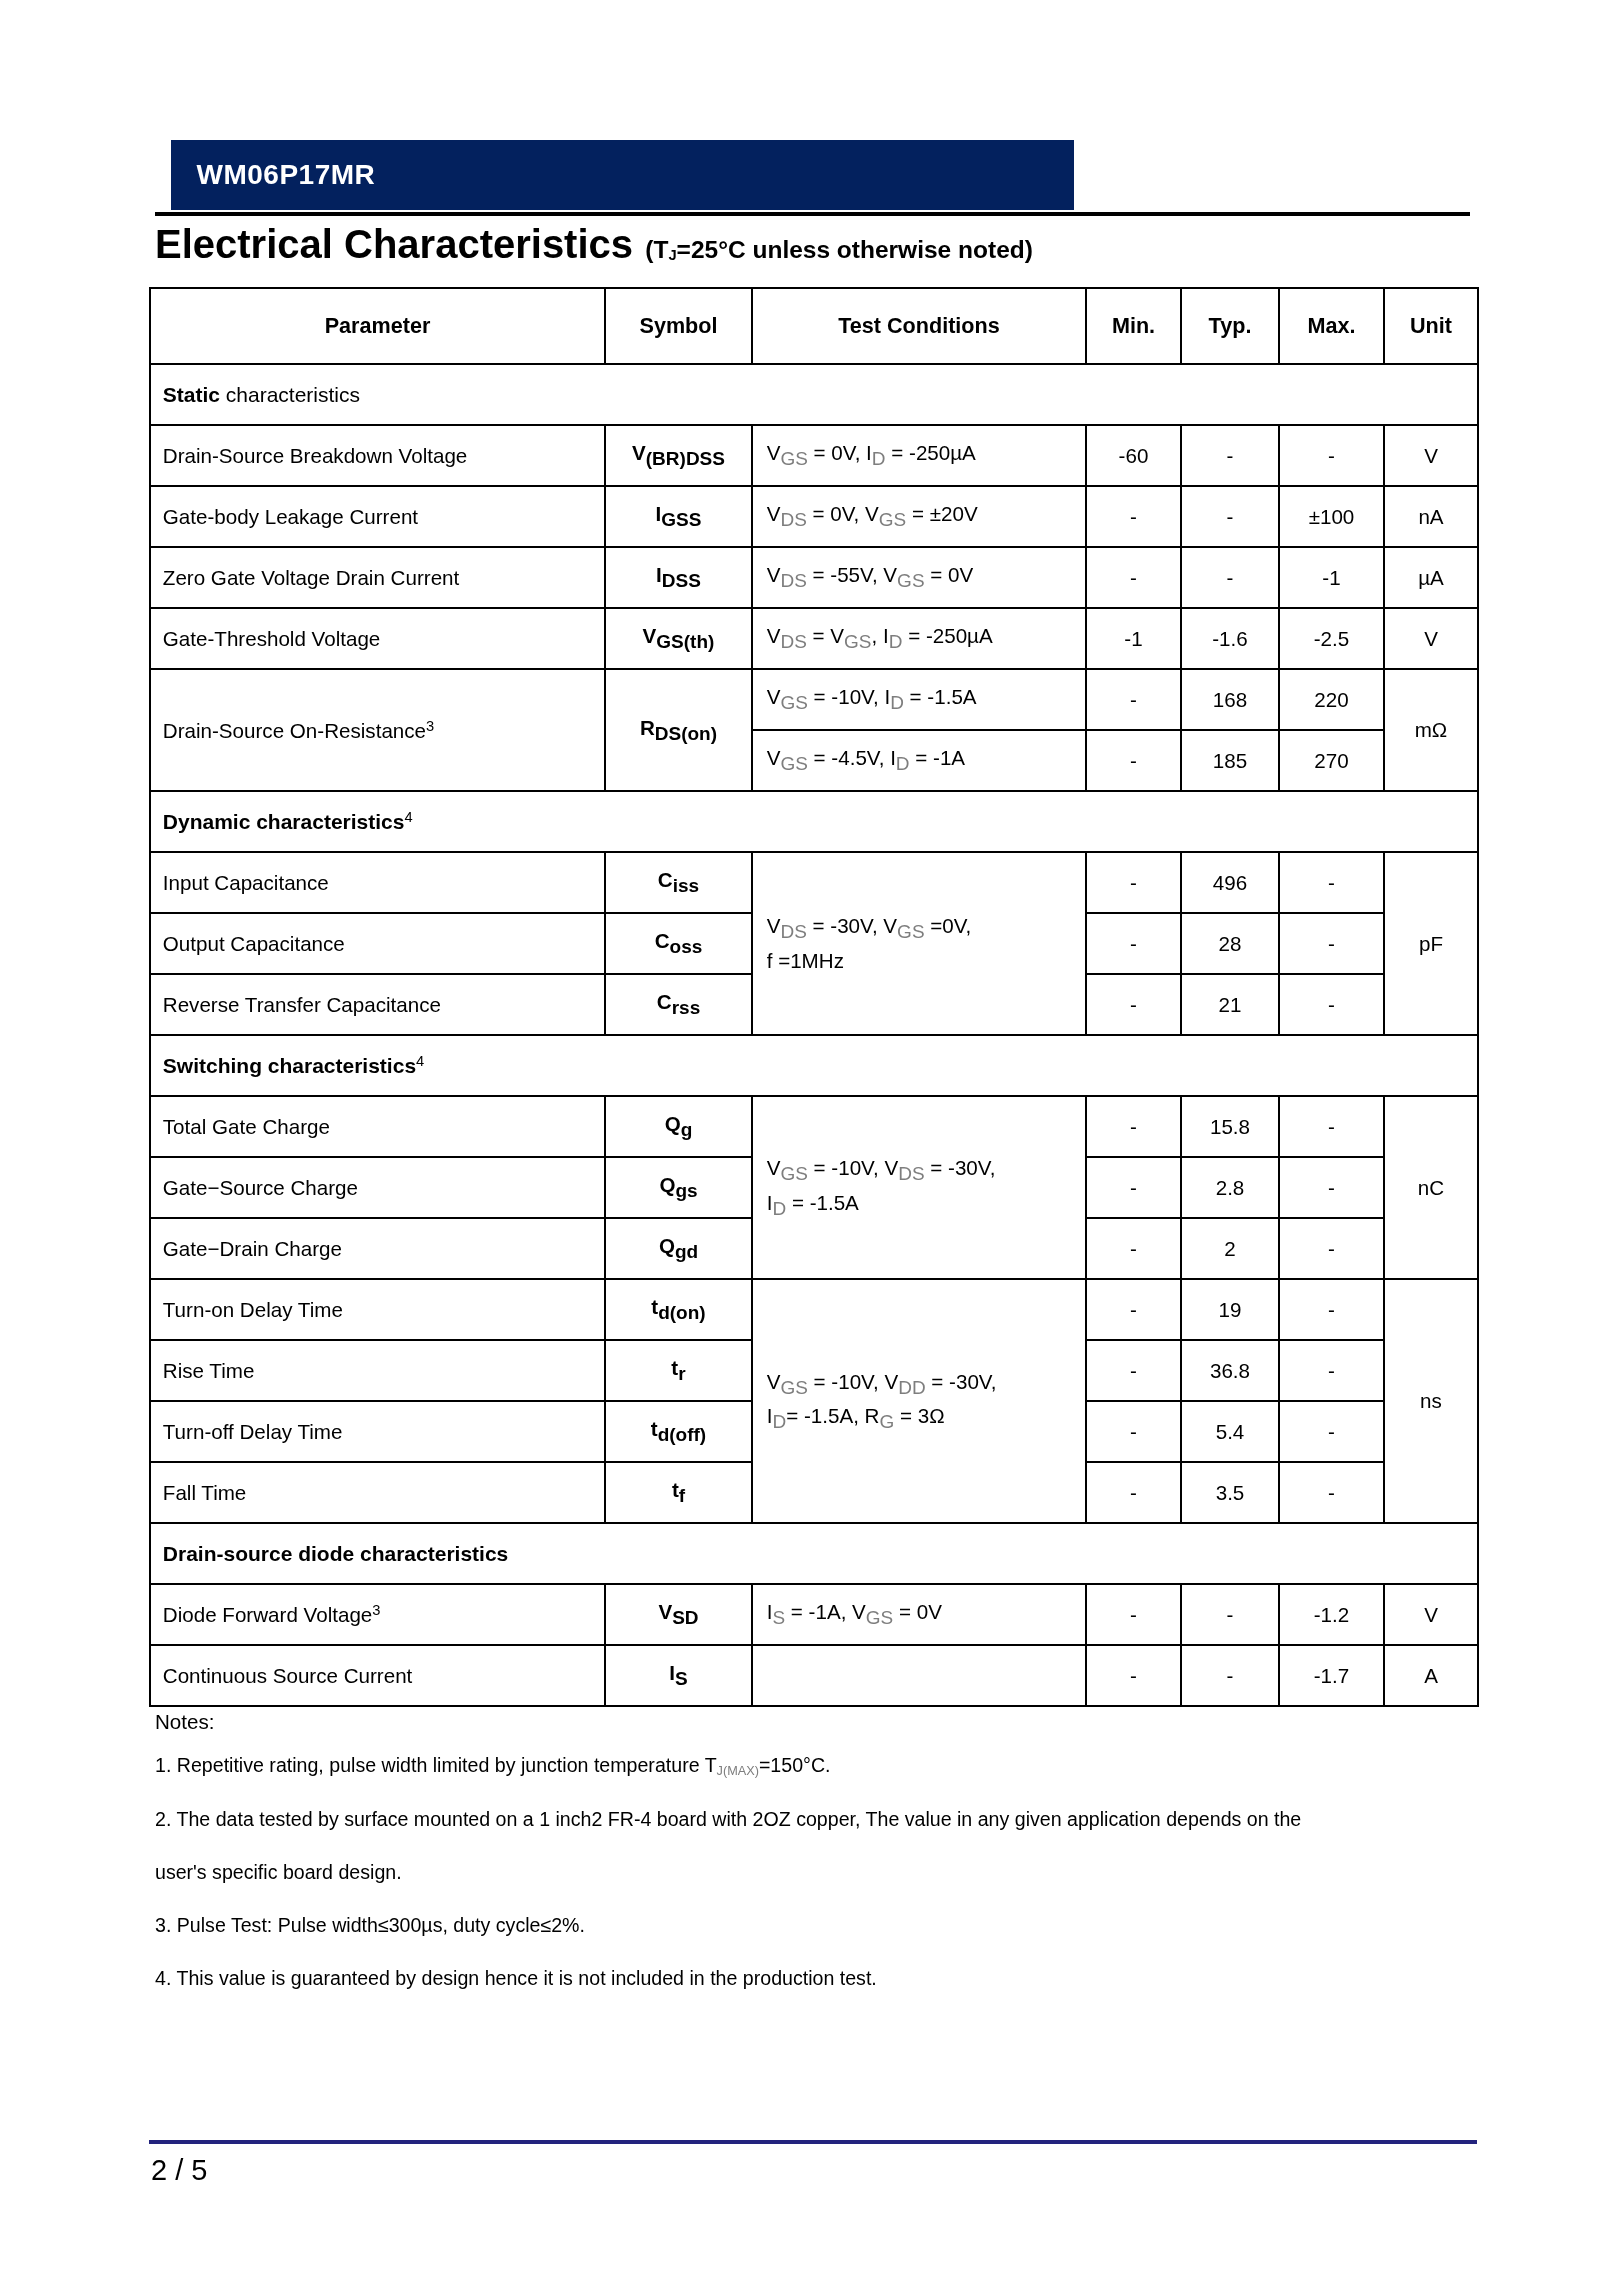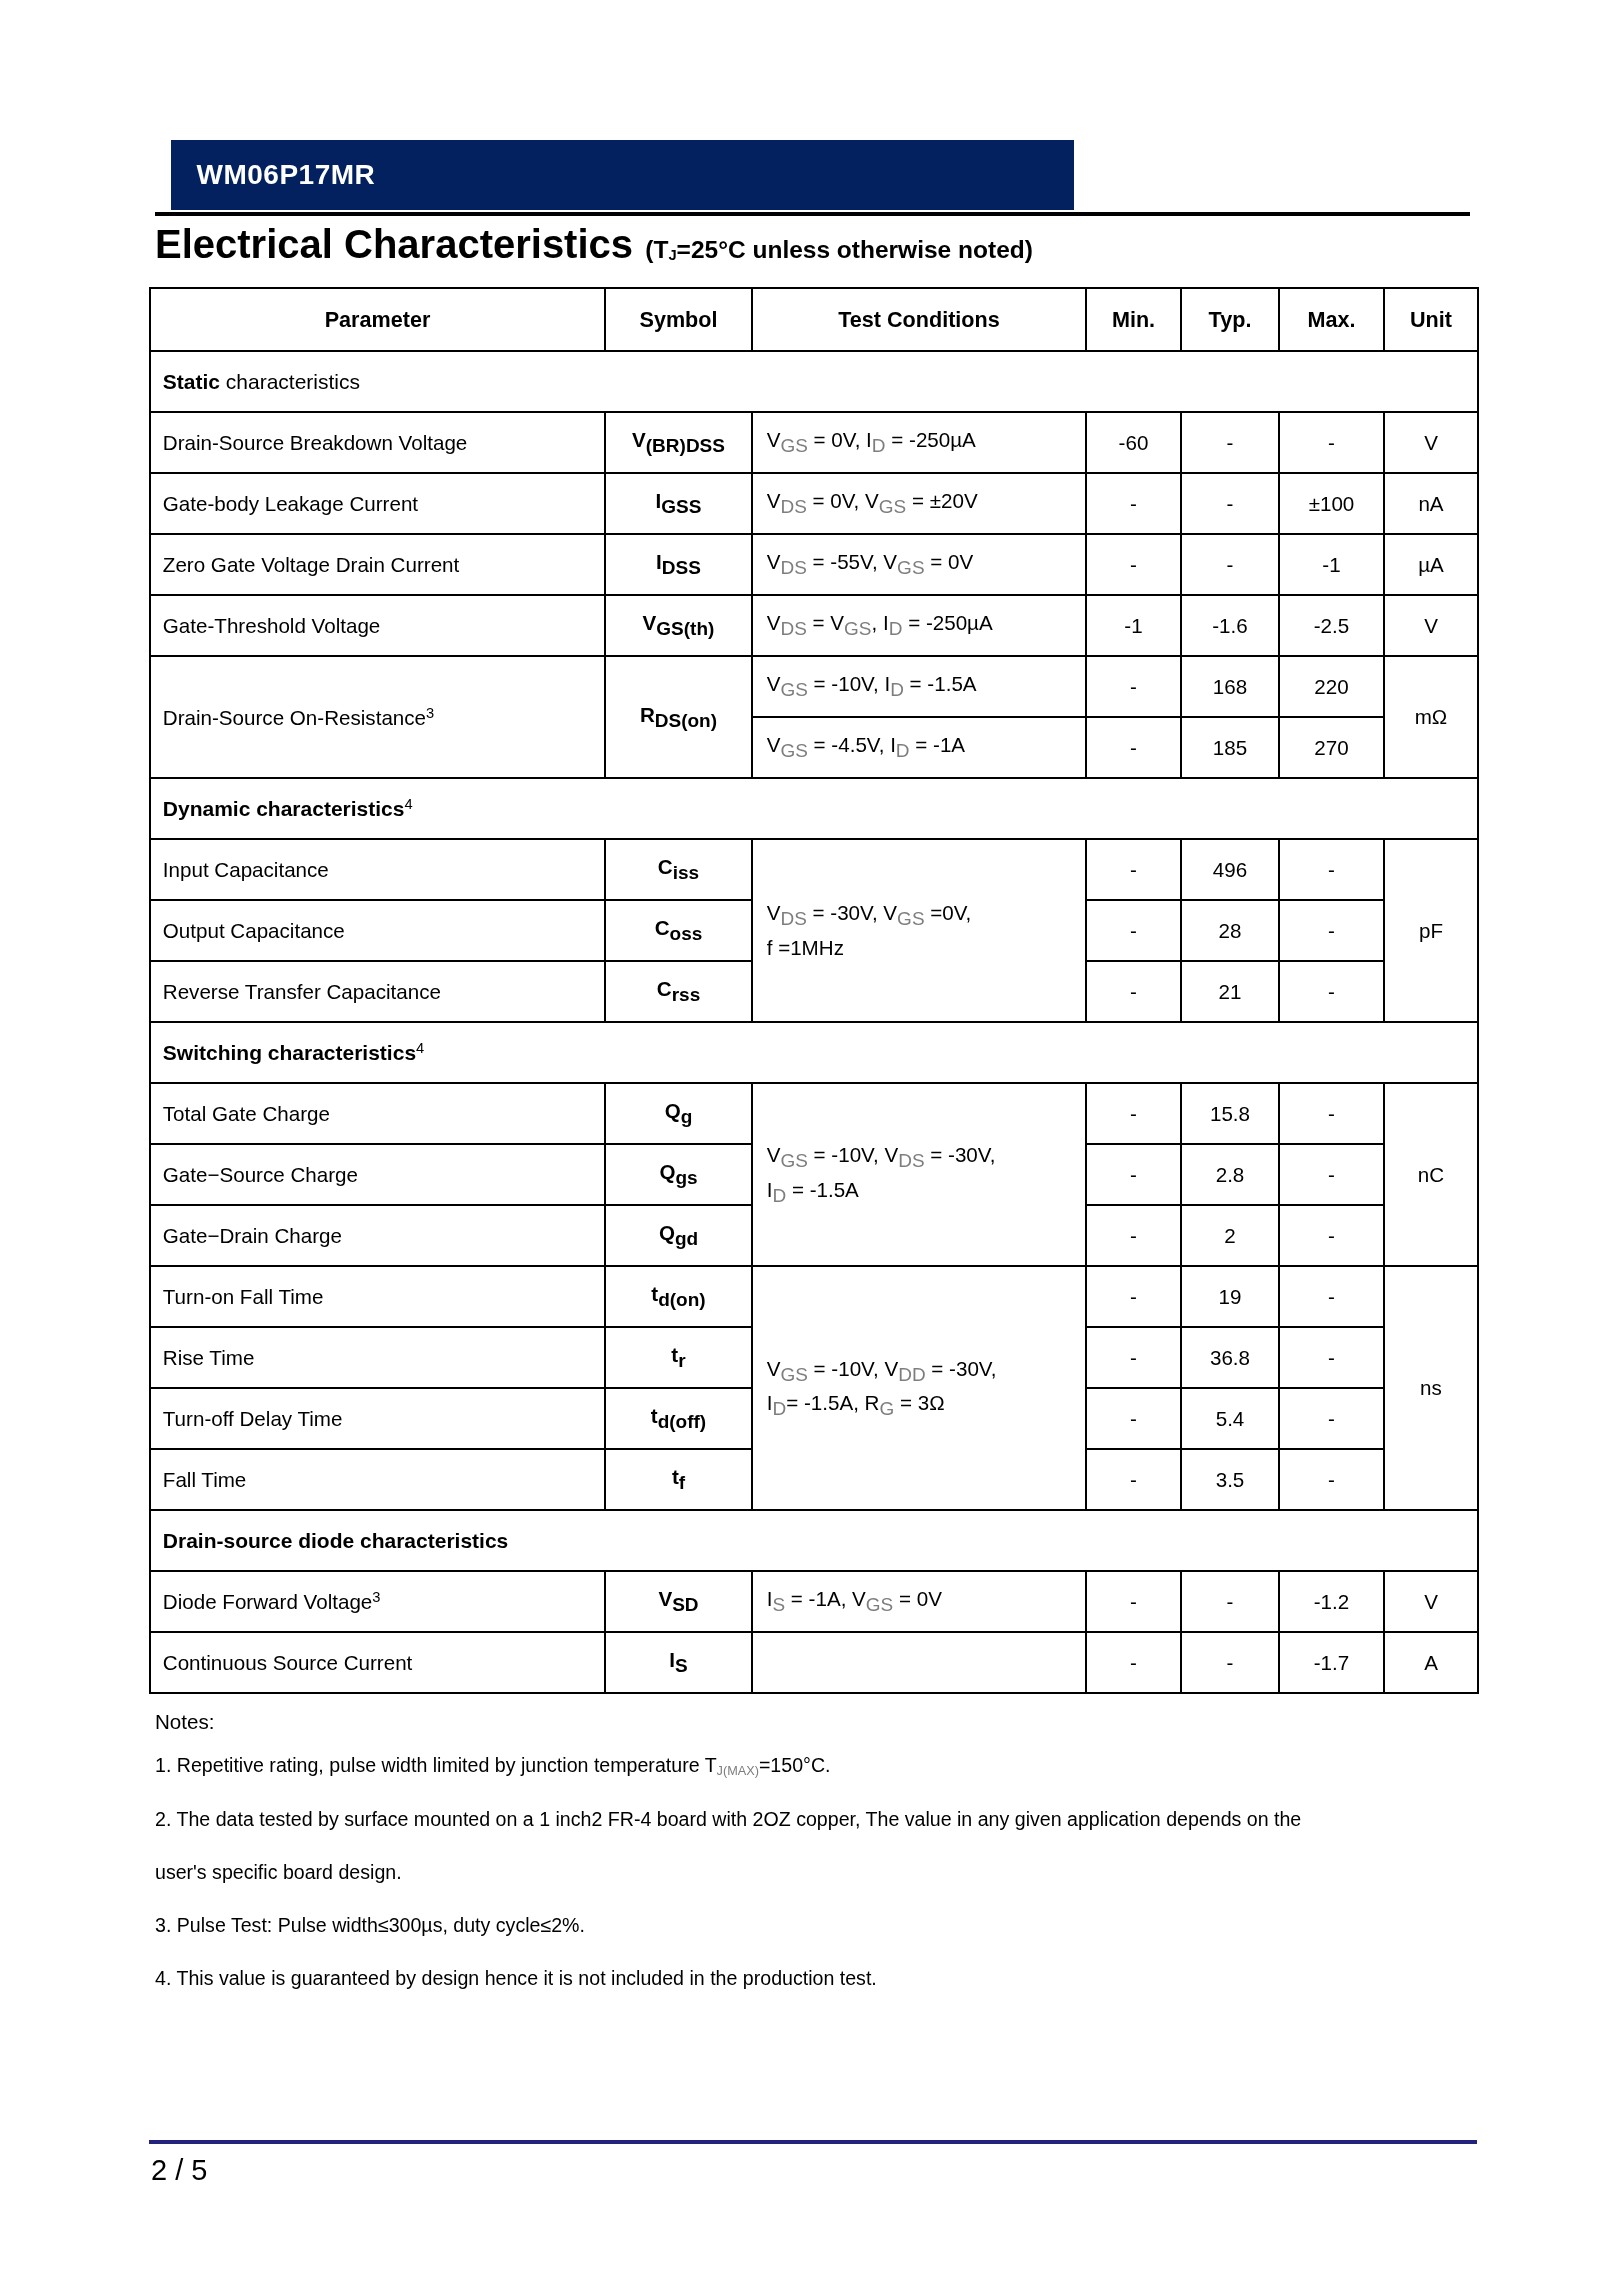--- a/index.html
+++ b/index.html
@@ -20,21 +20,21 @@
   .title .main{font-size:40px;}
   .title .cond{font-size:24.5px;margin-left:7.8px;}
   .title sub{font-size:14.7px;vertical-align:-0.15em;}
   
   .ec-table{
     position:absolute;left:149px;top:287px;width:1328px;
     border-collapse:collapse;table-layout:fixed;
     border:2.9px solid var(--table-border,#000);
   }
   .ec-table th,.ec-table td{border:2px solid var(--table-border,#000);padding:0;vertical-align:middle;}
-  .ec-table thead tr{height:63px;text-align:center;}
+  .ec-table thead tr{height:76px;text-align:center;}
   .ec-table thead th{border-bottom:2.9px solid #000;font-size:21.6px;font-weight:bold;}
   .ec-table tbody tr{height:61px;}
   .ec-table td{font-size:20.6px;}
   td.param{text-align:left;padding:0 7.8px 0 11.8px;}
   td.sym{text-align:center;font-weight:bold;}
   td.cond{text-align:left;padding:5.9px 7.8px 5.9px 13.7px;line-height:1.45;}
   td.num,td.unit{text-align:center;}
   td.section{
     border-top:2.9px solid #000;border-bottom:2.9px solid #000;
     text-align:left;padding-left:11.8px;font-size:21px;font-weight:normal;
@@ -189,21 +189,21 @@
           <td class="num">-</td>
         </tr>
         <tr>
           <td class="param">Gate−Drain Charge</td>
           <td class="sym">Q<sub>gd</sub></td>
           <td class="num">-</td>
           <td class="num">2</td>
           <td class="num">-</td>
         </tr>
         <tr class="thick">
-          <td class="param">Turn-on Fall Time</td>
+          <td class="param">Turn-on Delay Time</td>
           <td class="sym">t<sub>d(on)</sub></td>
           <td rowspan="4" class="cond">V<sub>GS</sub> = -10V, V<sub>DD</sub> = -30V,<br>I<sub>D</sub>= -1.5A, R<sub>G</sub> = 3Ω</td>
           <td class="num">-</td>
           <td class="num">19</td>
           <td class="num">-</td>
           <td rowspan="4" class="unit">ns</td>
         </tr>
         <tr>
           <td class="param">Rise Time</td>
           <td class="sym">t<sub>r</sub></td>

